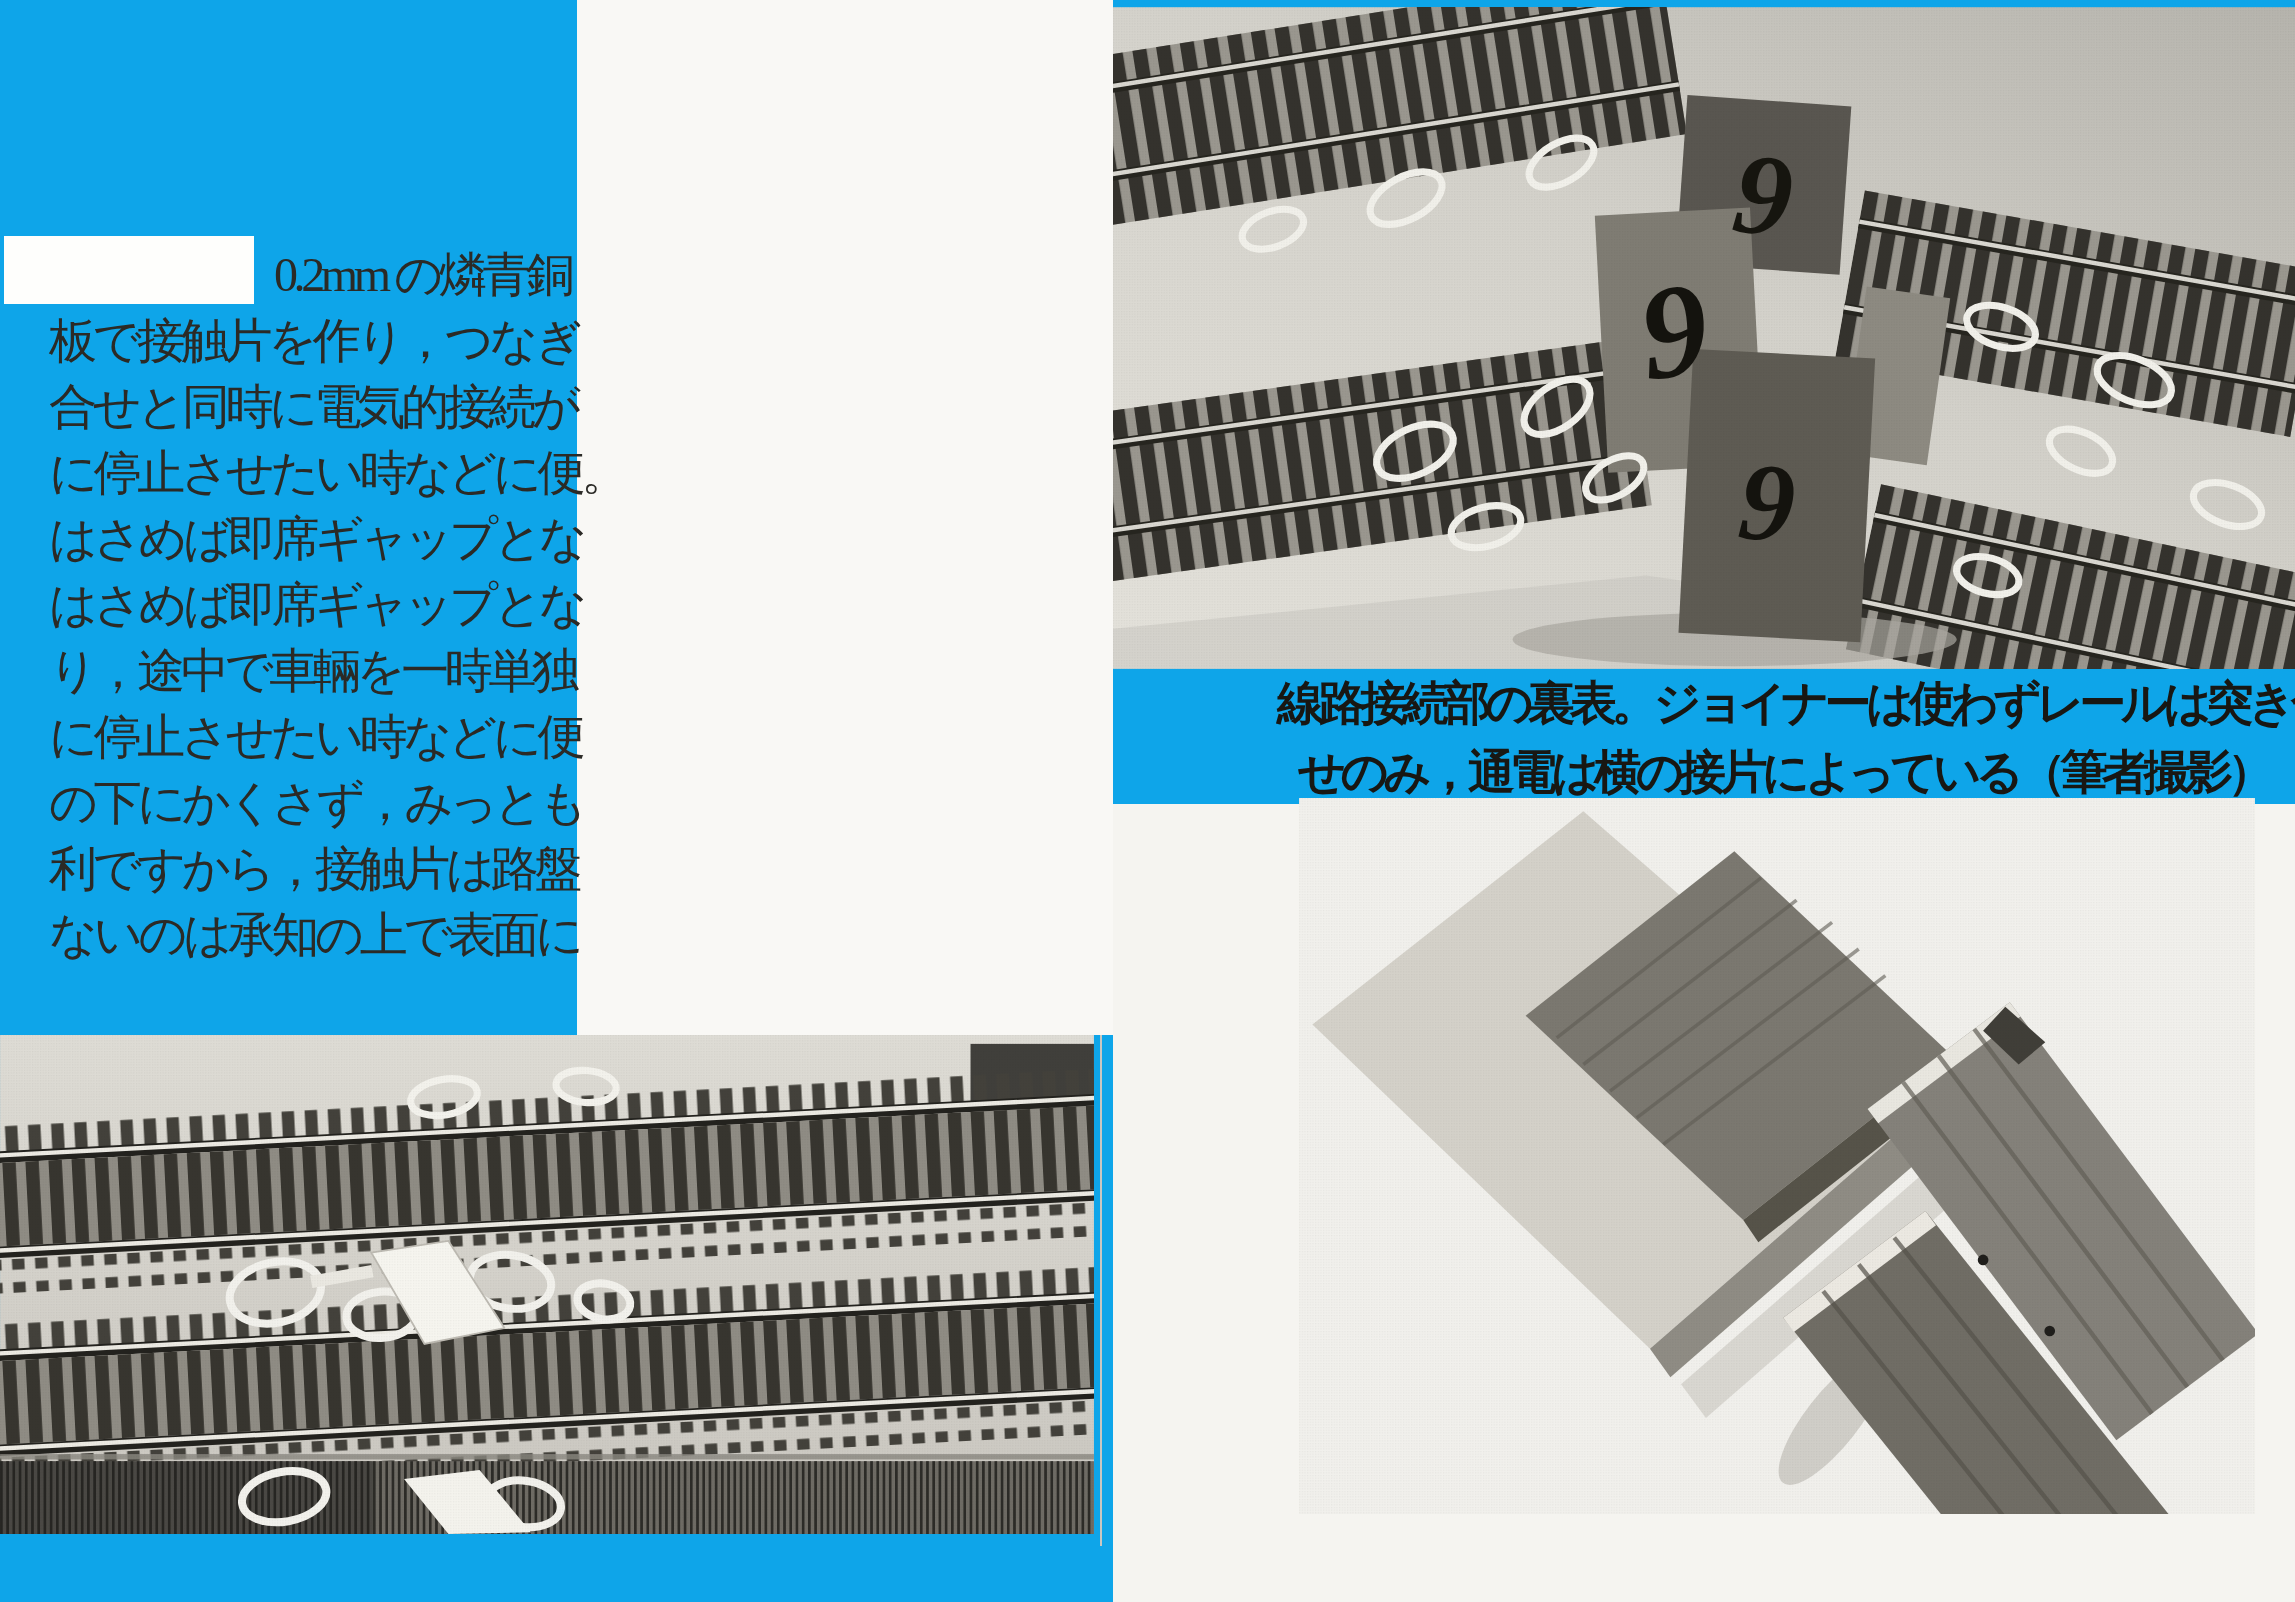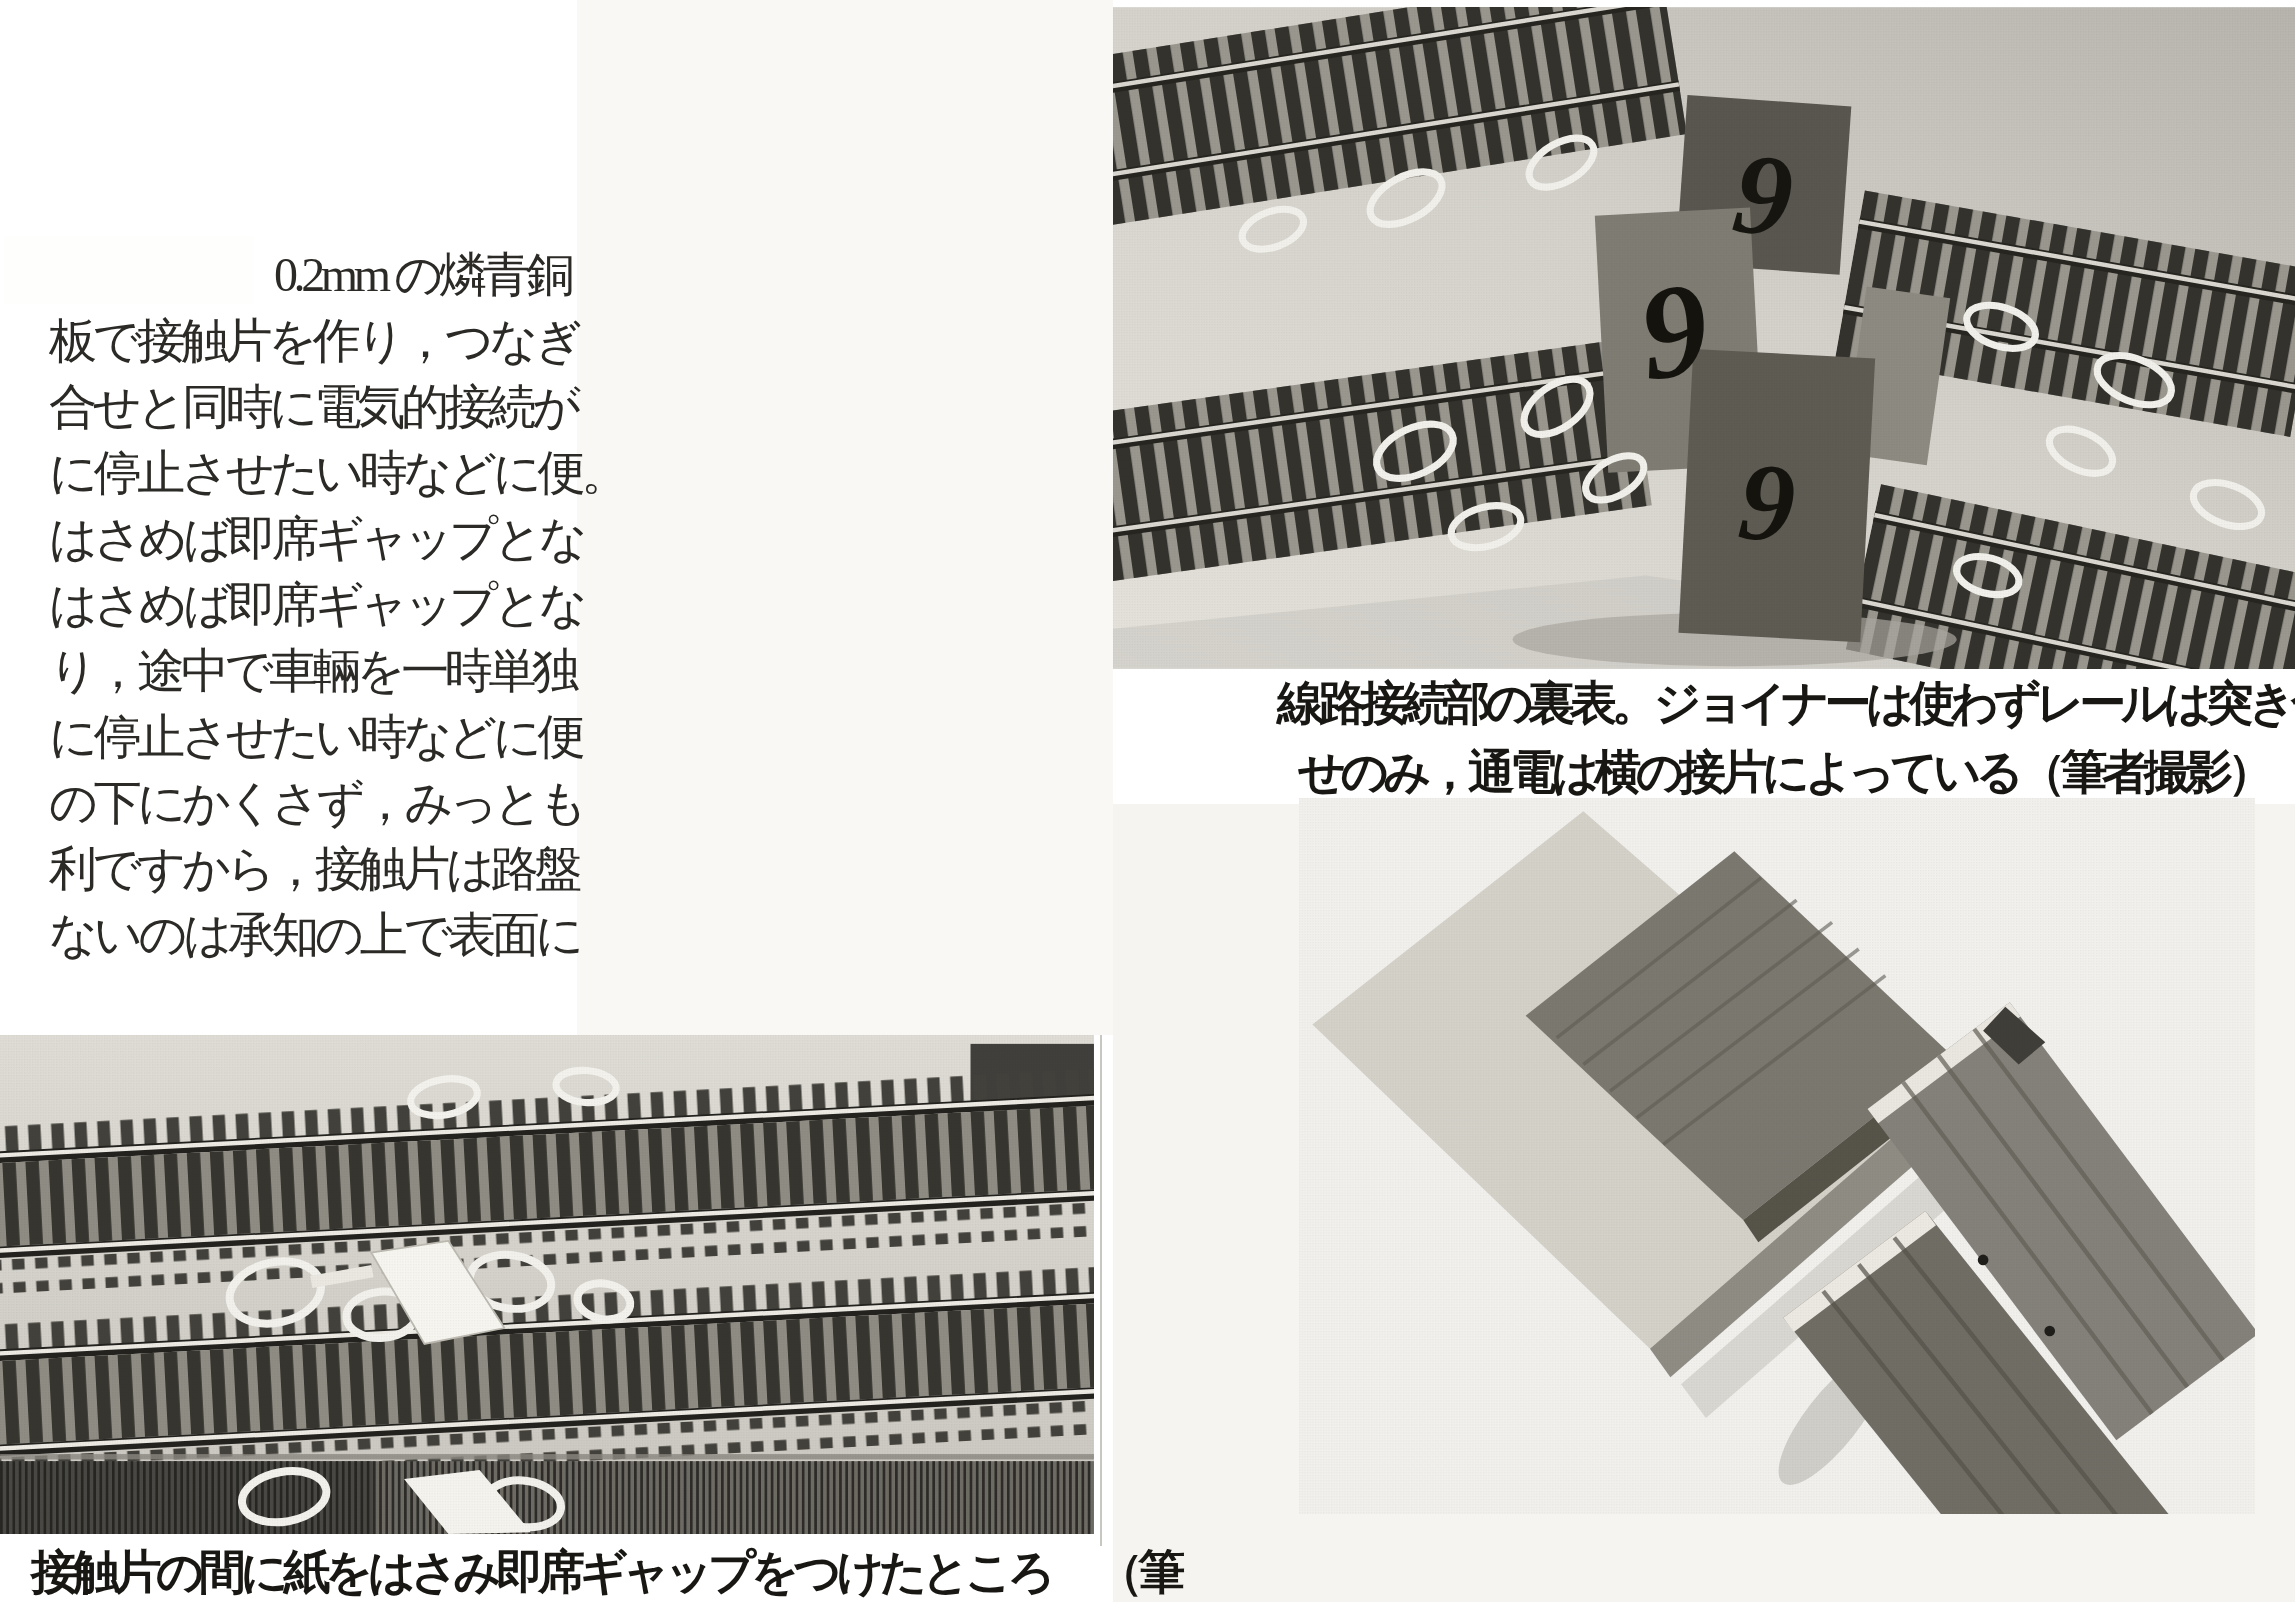--- a/index.html
+++ b/index.html
@@ -1,16 +1,16 @@
 <!DOCTYPE html>
 <html style="font-size:14.2px"><head>
 <meta charset="utf-8">
 <style>
   html,body{margin:0;padding:0;background:#d9d8d3;}
-  .page{position:relative;width:2295px;height:1603px;background:#ffffff;overflow:hidden;
+  .page{position:relative;width:2295px;height:1603px;background:#0ea5e9;overflow:hidden;
         font-family:"Liberation Serif","DejaVu Serif",serif;}
   .white-strip{position:absolute;left:577px;top:0;width:536px;height:1035px;background:#f9f8f5;}
   .right-lower-bg{position:absolute;left:1113px;top:804px;width:1182px;height:799px;background:#f5f4f0;}
   .edge-line{position:absolute;left:1100px;top:1035px;width:1.8px;height:511px;background:#c9c7c1;}
   .redaction{position:absolute;left:4.4px;top:236px;width:250px;height:68px;background:#fefefc;}
   .body-text{position:absolute;left:49px;top:242px;width:569px;color:#2b2a26;
              font-size:48px;letter-spacing:-4.4px;}
   .body-text .line{height:66px;line-height:66px;white-space:nowrap;}
   .body-text .line.indent{padding-left:225px;}
   .photo{position:absolute;display:block;}
@@ -250,18 +250,15 @@
     <g>
       <g stroke="#f2f1ec" stroke-width="9" fill="none">
         <ellipse cx="320" cy="520" rx="48" ry="28" transform="rotate(-10 320 520)"></ellipse>
         <ellipse cx="590" cy="528" rx="42" ry="26" transform="rotate(8 590 528)"></ellipse>
       </g>
       <polygon points="455,500 540,490 598,560 505,562" fill="#f4f3ed"></polygon>
     </g>
     <rect width="1232" height="562" fill="url(#ht)" opacity="0.05"></rect>
   </svg>
 
-  <div class="caption caption-bottom">
-    <span>接触片の間に紙をはさみ即席ギャップをつけたところ</span><span class="gap-credit">（筆</span>
-  </div>
 
 </div>
 
 
 </body></html>

